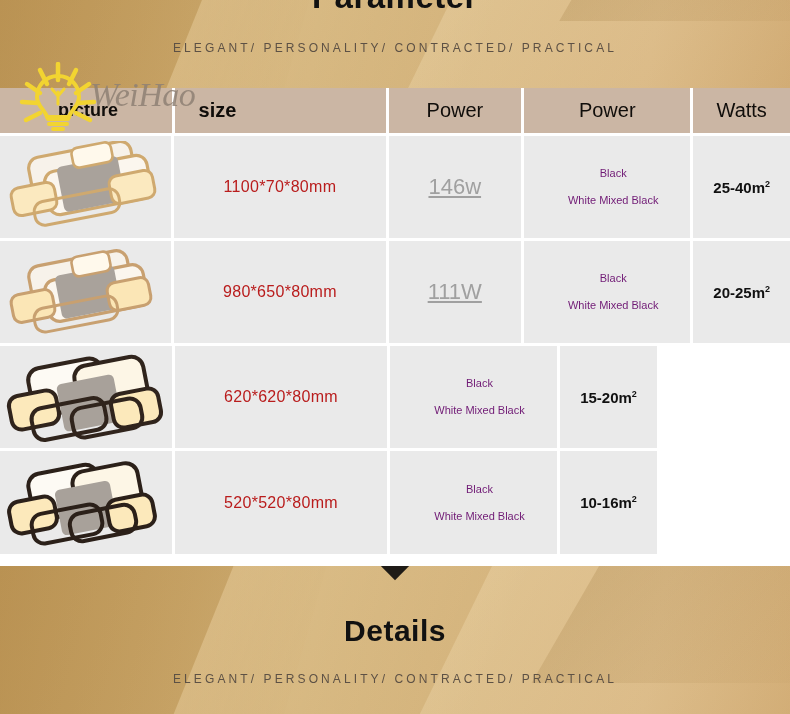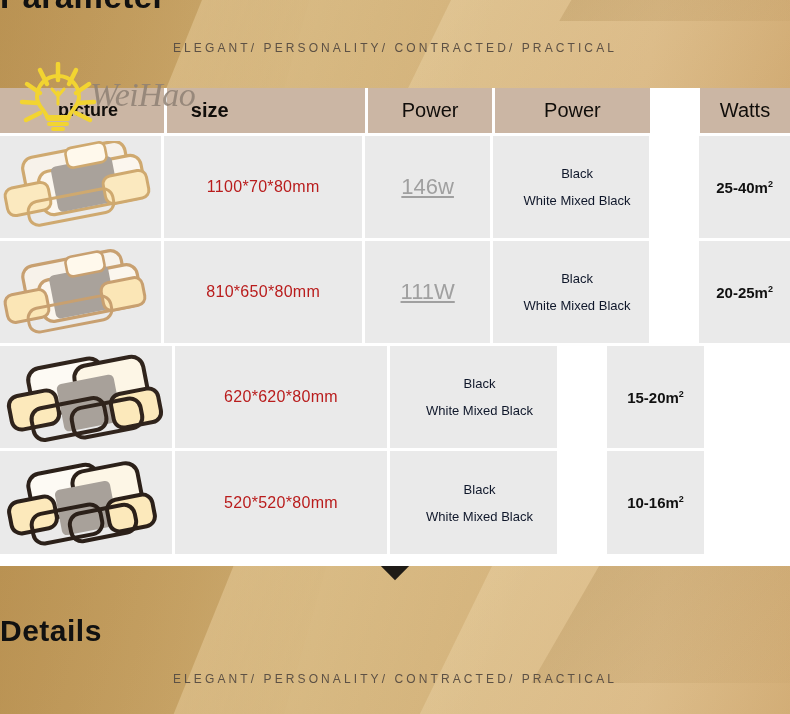--- a/index.html
+++ b/index.html
@@ -37,21 +37,21 @@
   .facet-d{
     left:600px;top:-120px;width:330px;height:160%;
     background:linear-gradient(120deg,rgba(150,112,52,.26),rgba(150,112,52,0));
     transform:skewX(-30deg);
   }
 
   .banner-top{height:88px;}
   .banner-bottom{height:148px;}
 
   .banner-title{
-    position:absolute;left:0;right:0;
+    position:absolute;left:0;right:0;text-align:center;
     color:#111;font-weight:bold;letter-spacing:.5px;
     z-index:3;
   }
   .banner-top .banner-title{top:-22px;font-size:33px;}
   .banner-bottom .banner-title{top:48px;font-size:30px;}
 
   .banner-sub{
     position:absolute;left:0;right:0;text-align:center;
     color:#5d5145;font-size:12px;letter-spacing:3.1px;
     z-index:3;font-weight:normal;
@@ -90,35 +90,35 @@
   .tcell{
     background:#eaeaea;
     display:flex;align-items:center;justify-content:center;
     text-align:center;box-sizing:border-box;
   }
   
   .c-pic  {width:172px;}
   .c-size {width:212px;}
   .c-pow  {width:133px;}
   .c-col  {width:167px;}
-  .c-wat  {width:97px;margin-left:47px;}
+  .c-wat  {width:97px;}
 
   .head .tcell{
     background:#cbb6a4;height:45px;
     color:#100d0a;font-size:20px;font-weight:normal;
   }
   .head .c-pic{justify-content:flex-start;padding-left:58px;font-size:18px;font-weight:bold;}
   .head .c-size{justify-content:flex-start;padding-left:24px;font-weight:bold;font-size:20px;}
 
   .body-row .tcell{height:102px;}
   .body-row:last-child .tcell{height:103px;}
 
   .size-val{color:#b91c1c;font-size:16px;letter-spacing:.3px;}
   .pow-val{color:#a0a0a0;font-size:22px;text-decoration:underline;}
-  .col-val{color:#0f172a;font-size:13px;line-height:27px;font-weight:normal;margin-left:12px;}
+  .col-val{color:#701a75;font-size:11px;line-height:27px;font-weight:normal;margin-left:12px;}
   .wat-val{color:#111;font-size:15px;font-weight:bold;}
   .wat-val sup{font-size:9px;vertical-align:super;}
 
   
   .lamp{width:160px;height:92px;position:relative;}
   .lamp svg{display:block;}
 </style>
 </head>
 <body>
 
@@ -204,21 +204,21 @@
             <rect x="44" y="16" width="60" height="44" rx="5" transform="rotate(-11 74 38)" fill="#a9a29b"></rect>
             <rect x="-2" y="38" width="42" height="28" rx="8" transform="rotate(-11 19 52)" fill="#fbe6b6" stroke="#c8a070" stroke-width="3"></rect>
             <rect x="94" y="26" width="42" height="28" rx="8" transform="rotate(-11 115 40)" fill="#fbe6b6" stroke="#c8a070" stroke-width="3"></rect>
             <rect x="20" y="48" width="84" height="24" rx="10" transform="rotate(-11 62 60)" fill="none" stroke="#c8a070" stroke-width="3"></rect>
             <rect x="58" y="0" width="38" height="20" rx="6" transform="rotate(-11 77 10)" fill="#fff9ec" stroke="#c8a070" stroke-width="2.6"></rect>
           </g>
         </svg>
       </div>
     </div>
     <div class="tcell c-size">
-      <span class="size-val">810*650*80mm</span>
+      <span class="size-val">980*650*80mm</span>
     </div>
     <div class="tcell c-pow">
       <span class="pow-val">111W</span>
     </div>
     <div class="tcell c-col">
       <div class="col-val">
         <div>Black</div>
         <div>White Mixed Black</div>
       </div>
     </div>

